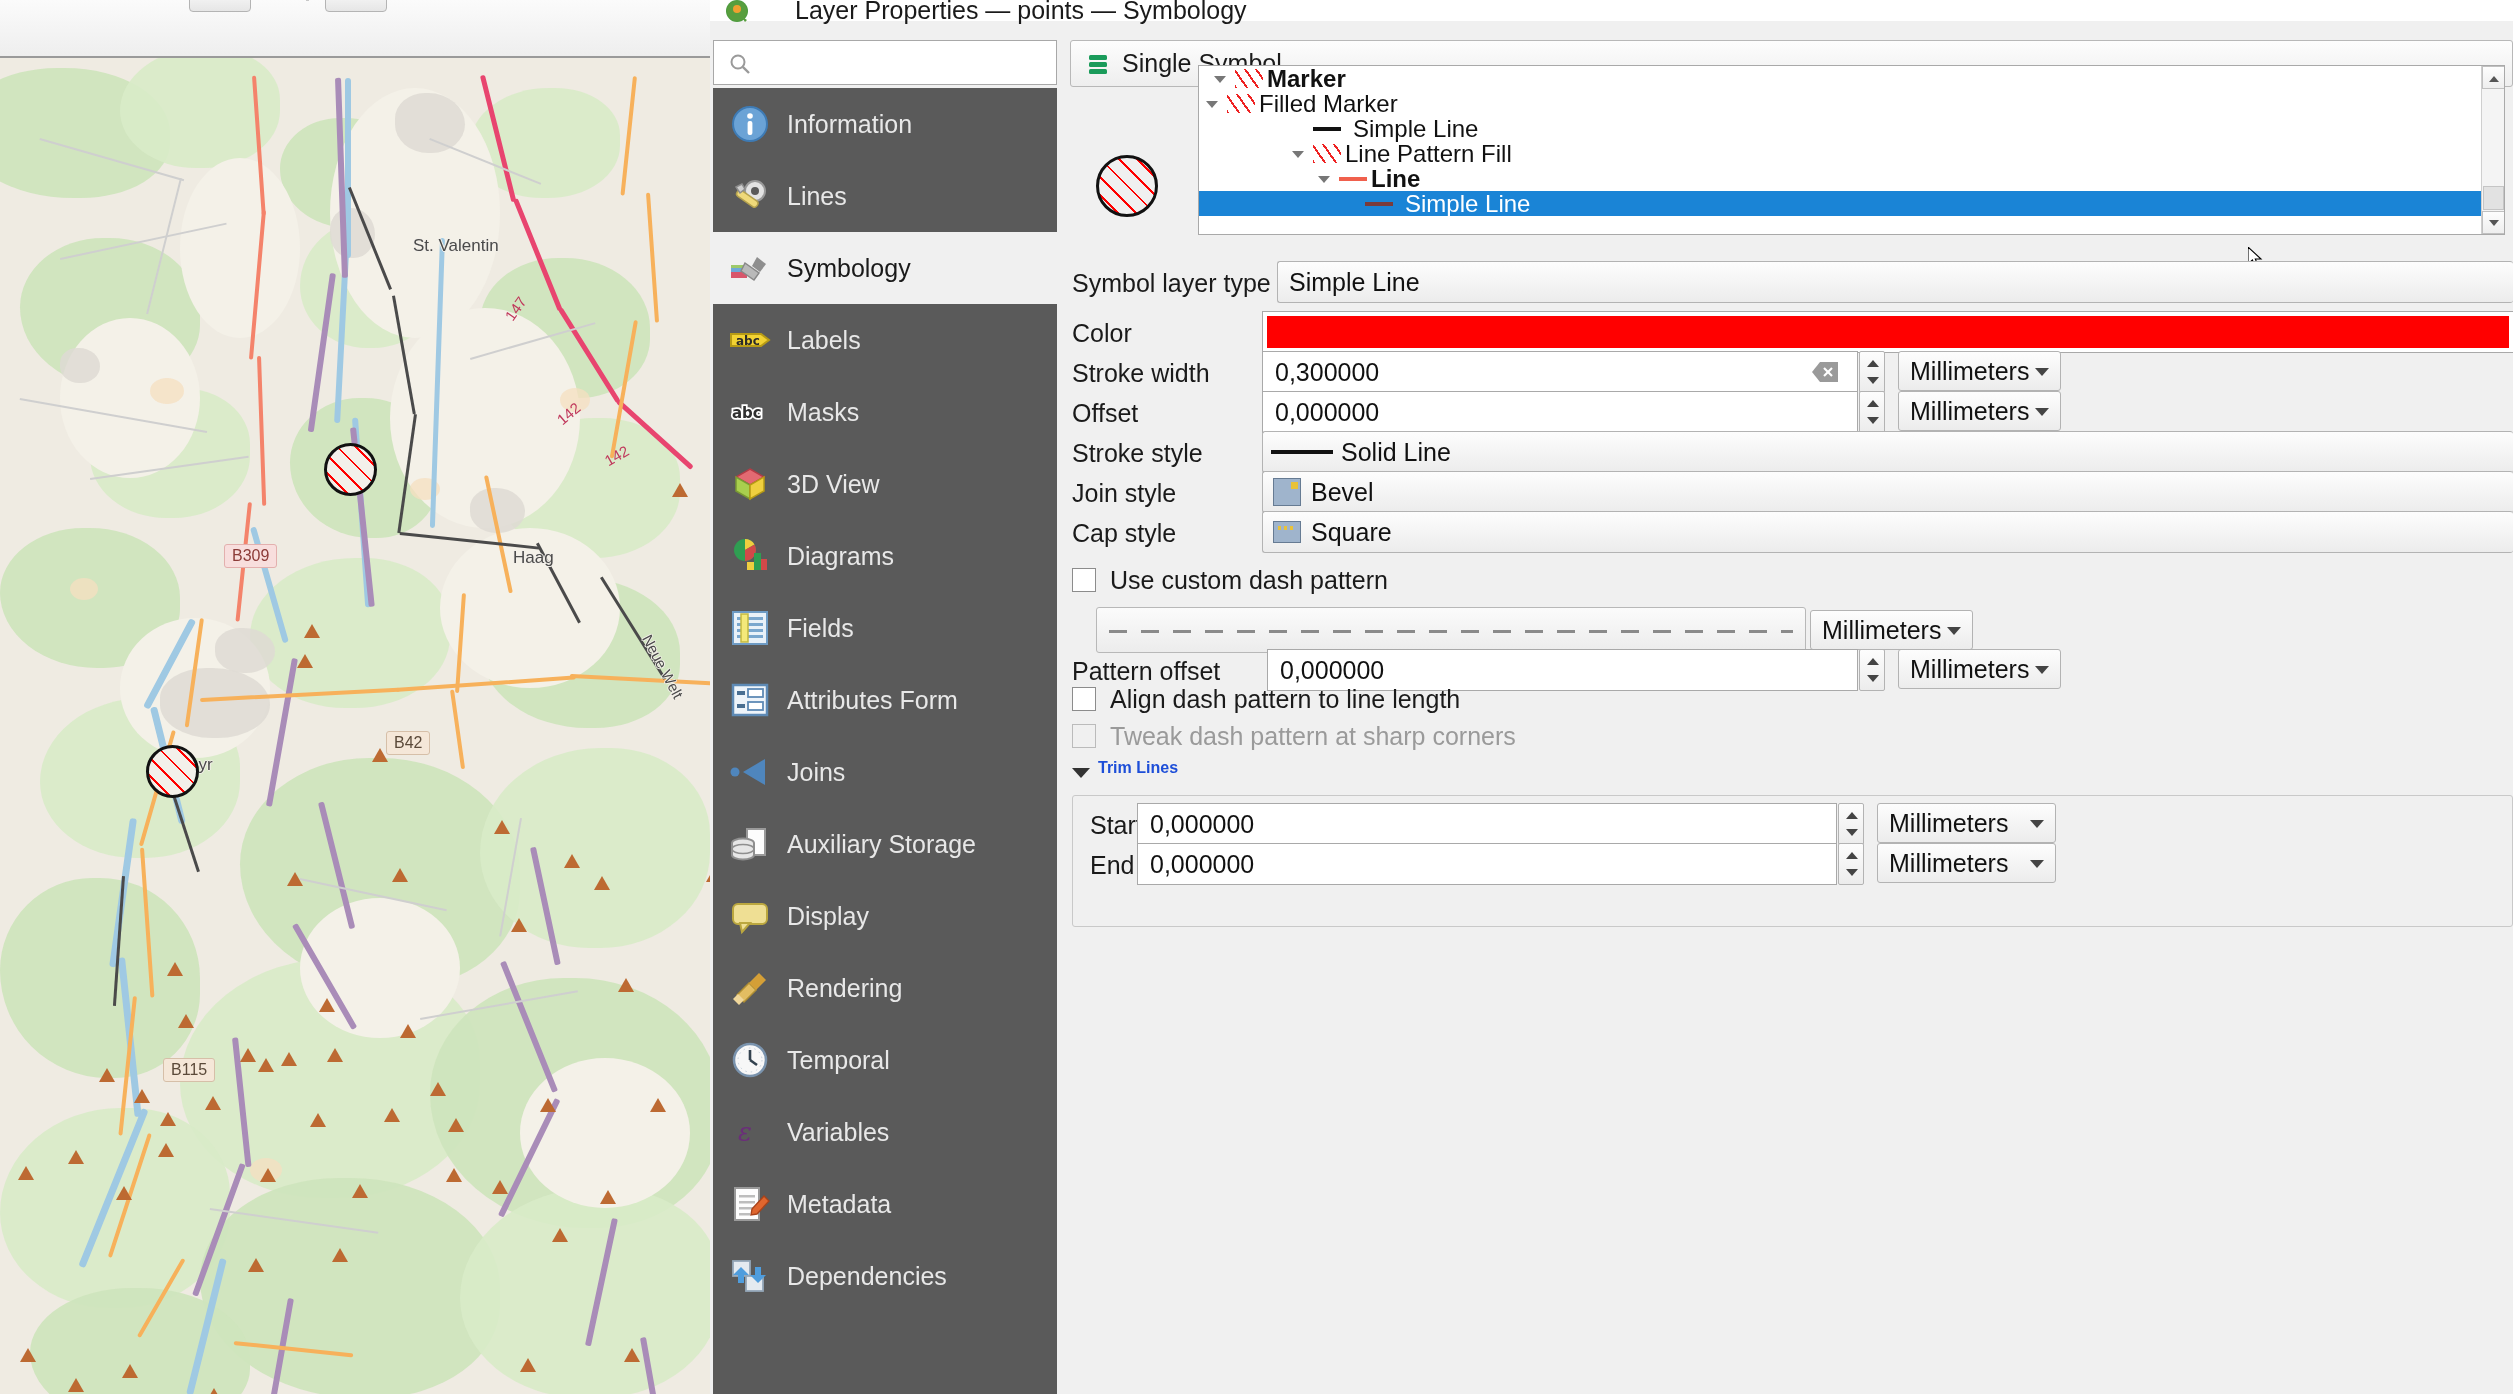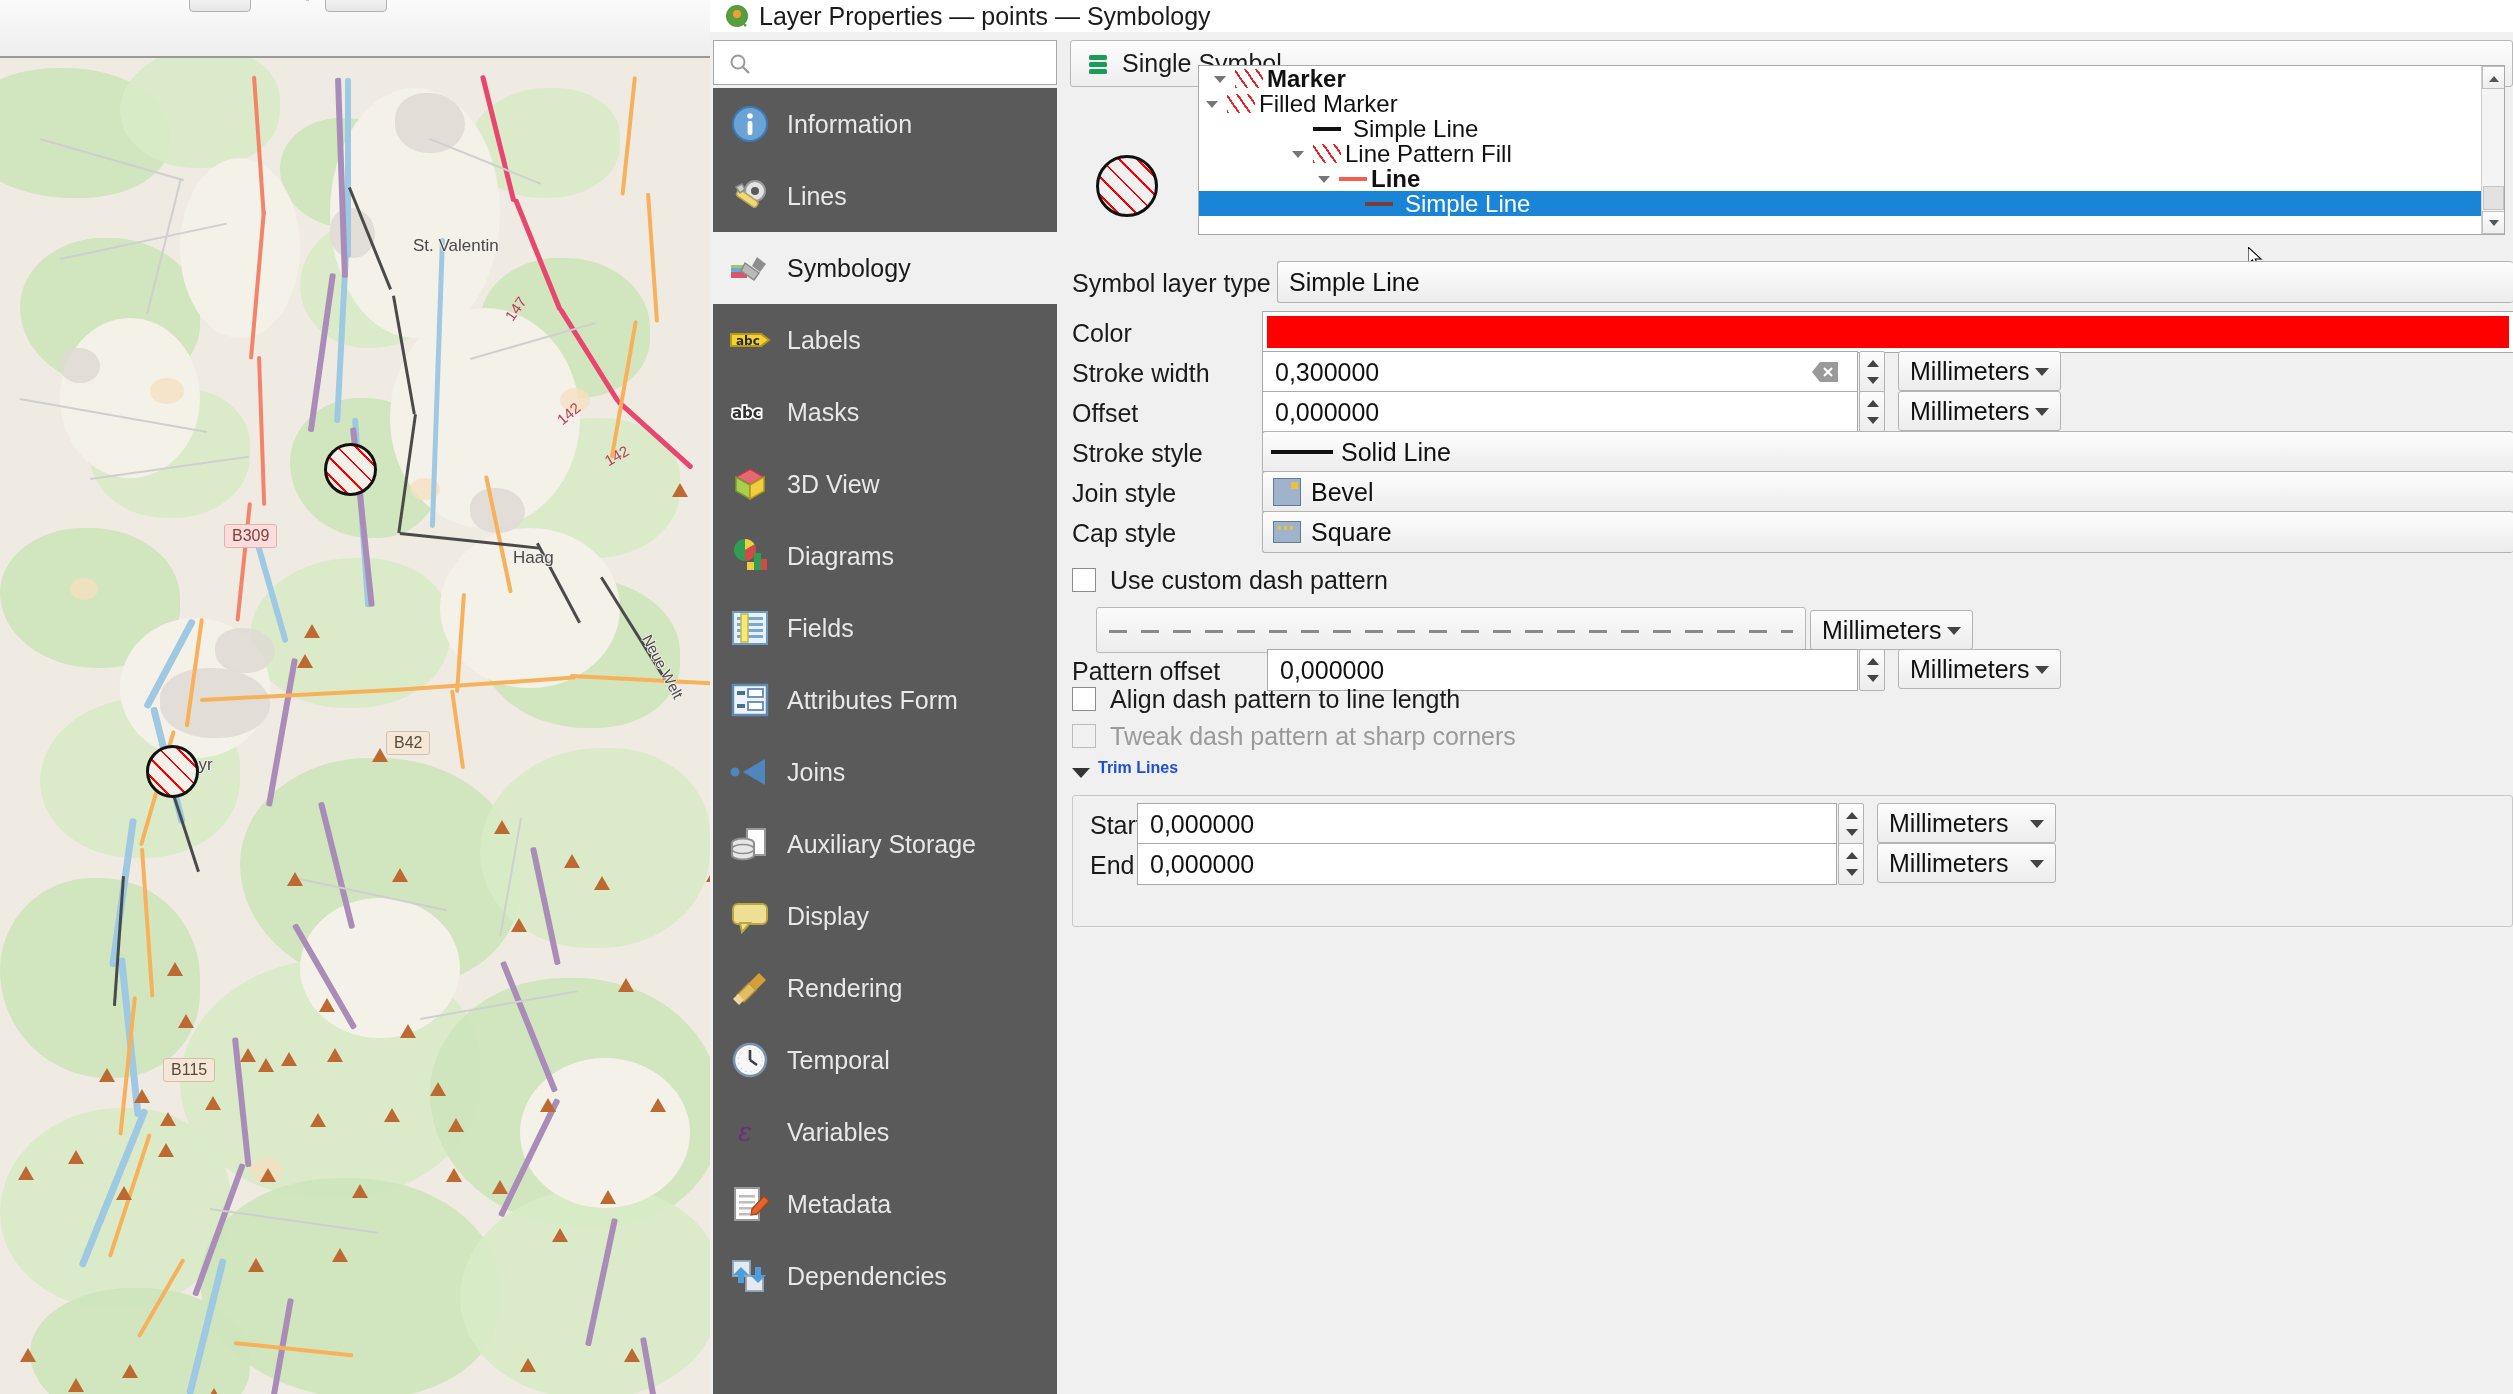--- a/index.html
+++ b/index.html
@@ -51,38 +51,38 @@
     border-bottom:14px solid #bd6a32;
   }
   .mp-label {
     position:absolute; font-size:17px; color:#4a4a4a; white-space:nowrap;
     text-shadow:1px 0 #f2efe9,-1px 0 #f2efe9,0 1px #f2efe9,0 -1px #f2efe9;
   }
   .mp-shield {
     position:absolute; font-size:16px; padding:2px 7px; border-radius:3px;
     border:1px solid #d6bfa8; background:#f5e7d8; color:#5b4a3a; white-space:nowrap;
   }
-  .mp-shield.red { background:#f8dedd; border-color:#e3b0ae; color:#8c3b38; }
+  .mp-shield.red { background:#f8dedd; border-color:#e3b0ae; color:#8c3b38;margin-top:20px; }
   .mp-rdnum { position:absolute; font-size:15px; color:#c0395c; white-space:nowrap; }
   .mp-marker {
     position:absolute; border-radius:50%;
     border:3px solid #111;
     background-image:repeating-linear-gradient(45deg,
       #ff0000 0px,#ff0000 2px, rgba(0,0,0,0) 2px, rgba(0,0,0,0) 13px);
     background-color:#f3f0ea;
   }
 
   
   #dialog {
     position:absolute; left:710px; top:0; width:1803px; height:1394px;
     background:#f0f0f0;
   }
   #titlebar {
-    position:absolute; left:0; top:0; width:1803px; height:32px;
-    background:#ffffff; display:flex; align-items:center; padding-left:14px;
+    position:absolute; left:0; top:0; width:1803px; height:21px;
+    background:#ffffff; display:flex; align-items:center; padding-left:14px;gap:36px;
   }
   #title-text { font-size:25px; color:#1a1a1a; margin-left:9px; white-space:nowrap; }
 
   
   #nav-col { position:absolute; left:0; top:32px; width:350px; height:1362px; }
   #search-wrap {
     position:absolute; left:3px; top:8px; width:344px; height:45px;
     background:#ffffff; border:1px solid #a8a8a8; display:flex; align-items:center;
   }
   #search-input {

